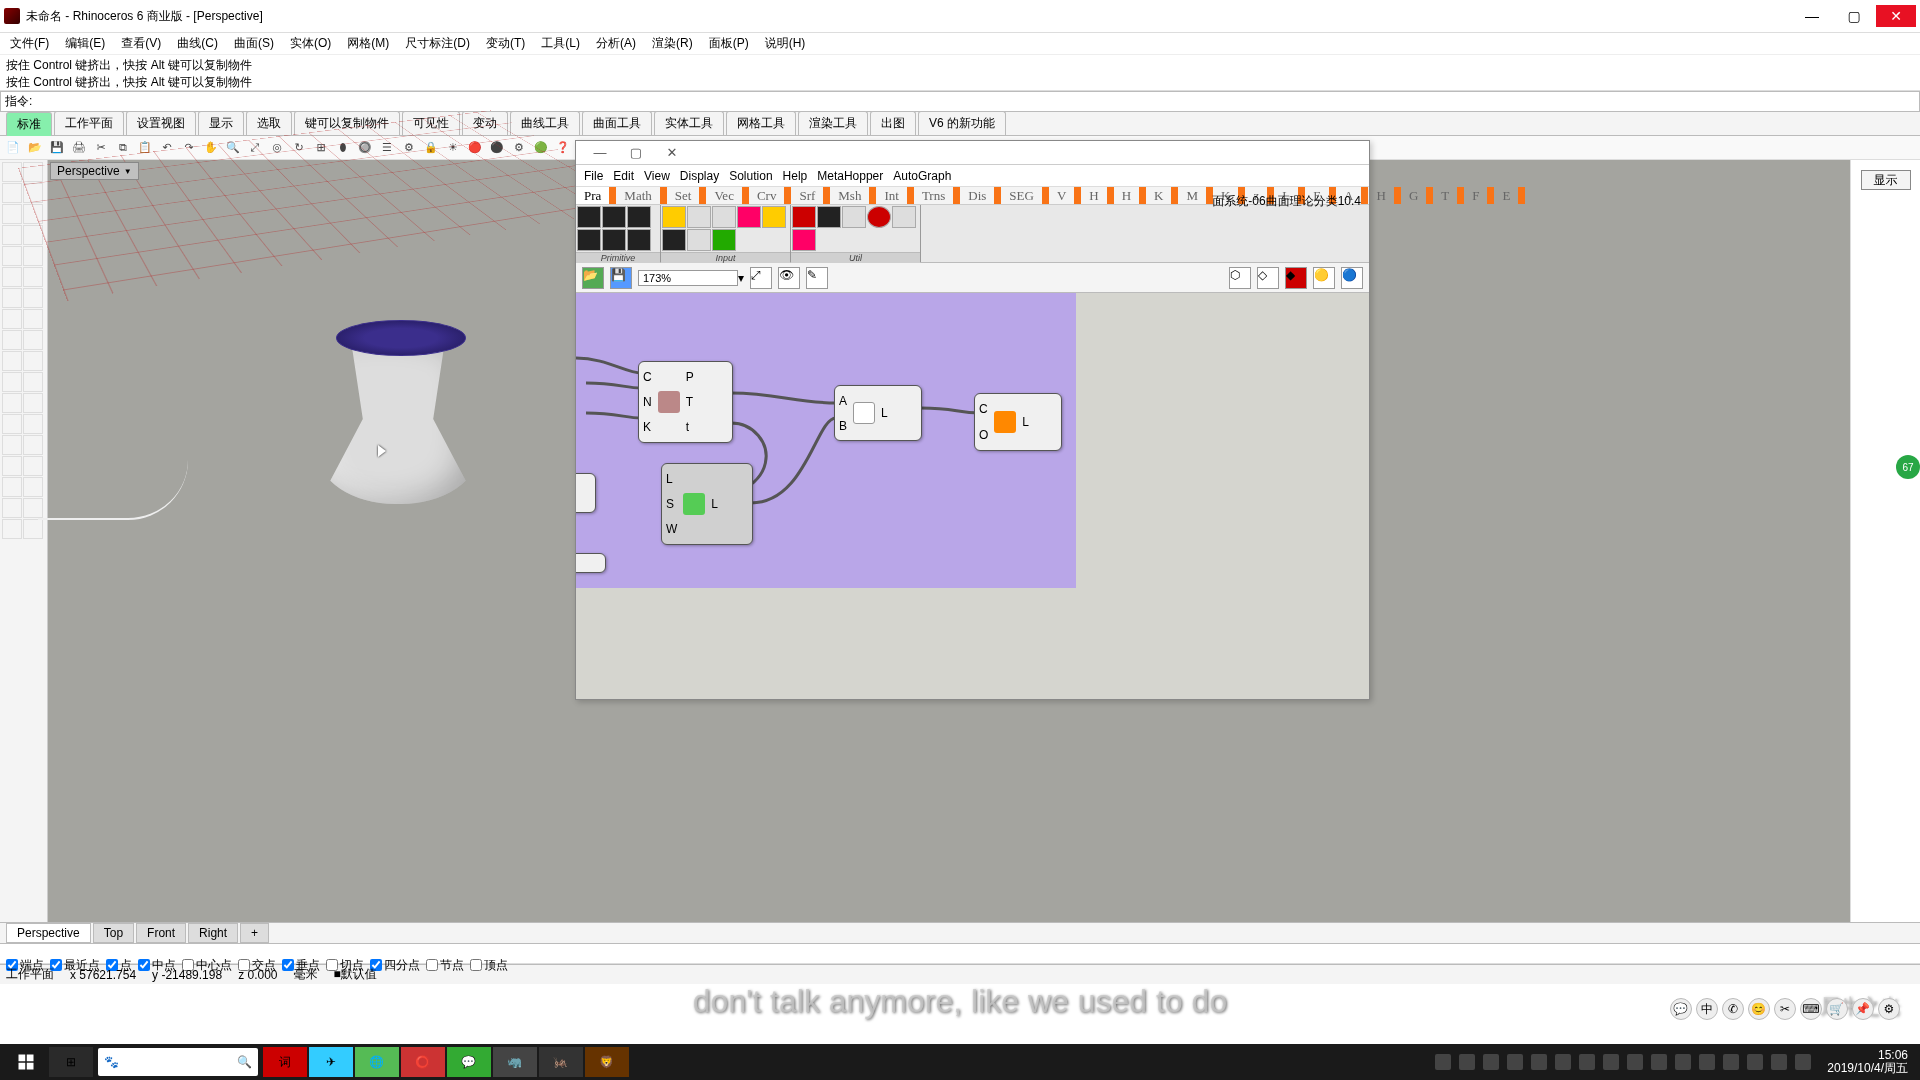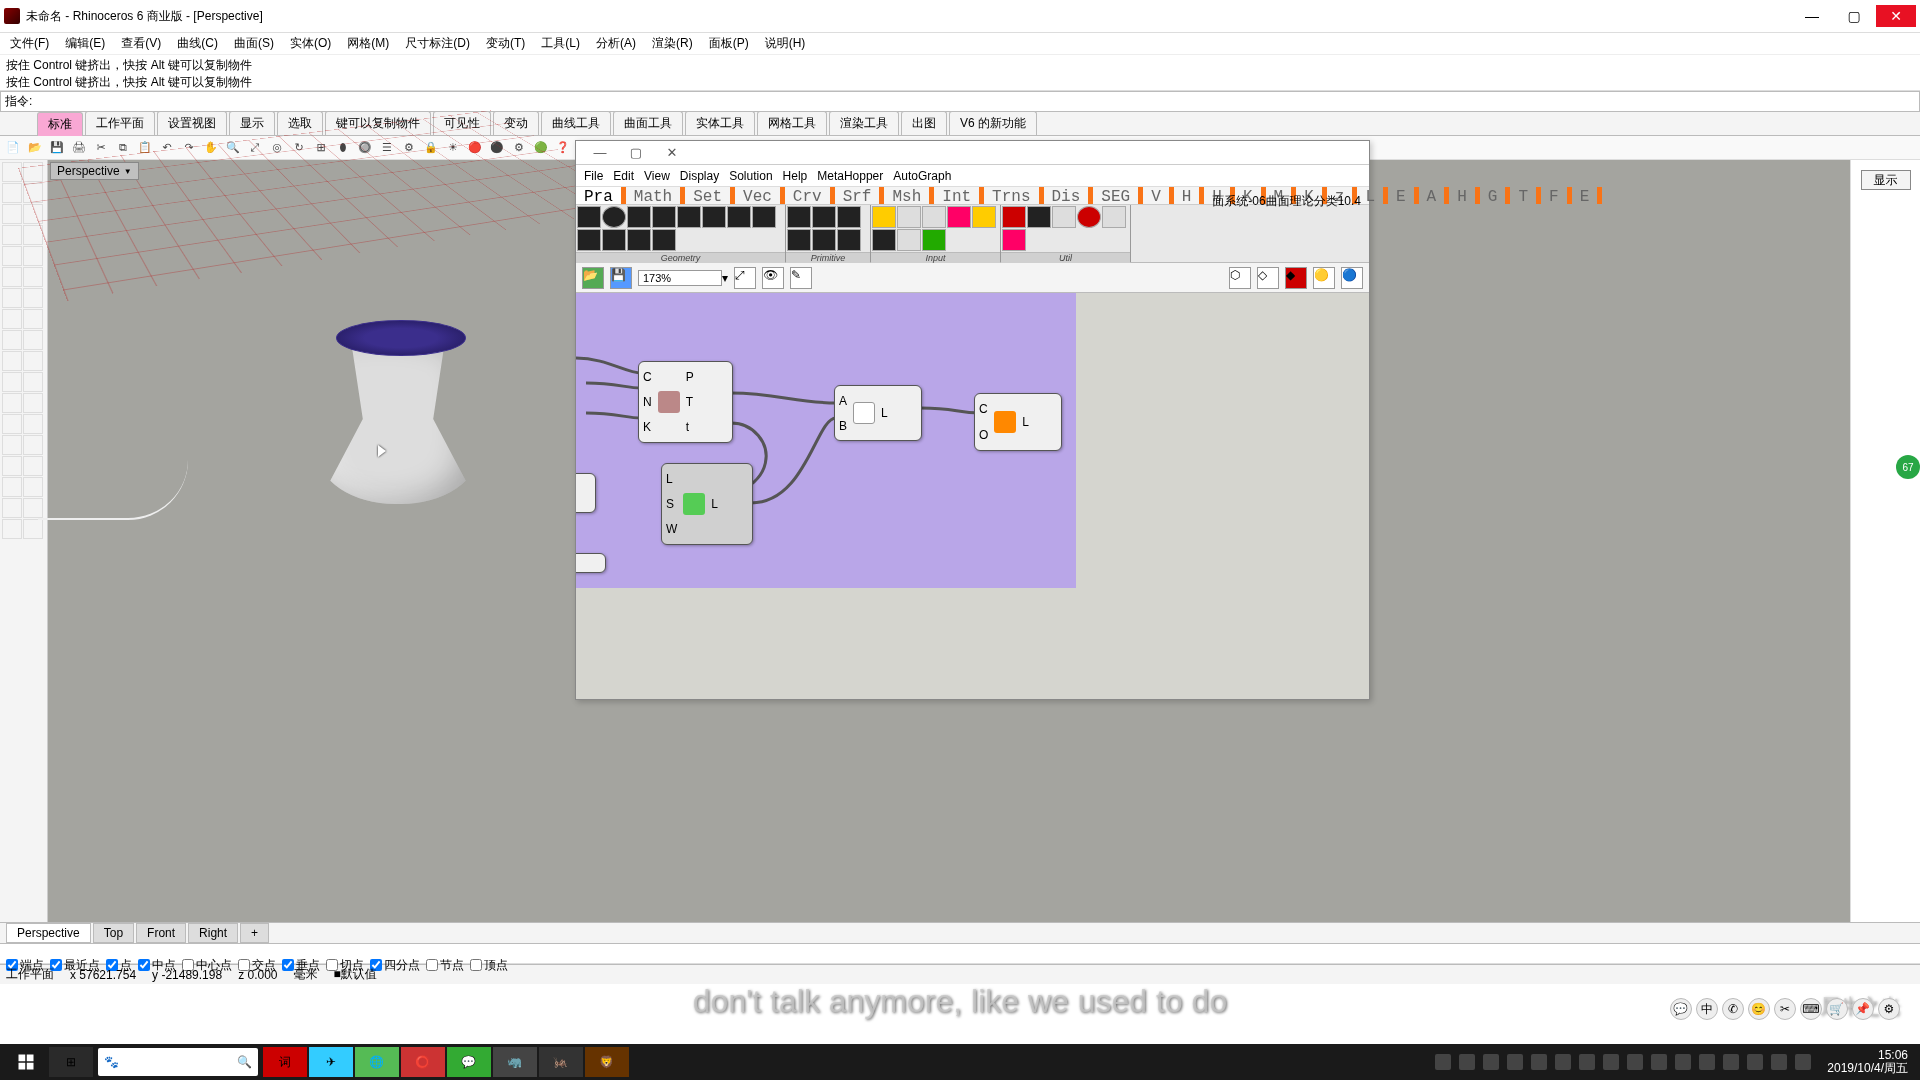--- a/index.html
+++ b/index.html
@@ -19,21 +19,21 @@
 
 
 .cmd-history { padding: 2px 6px; border-bottom: 1px solid #ddd; background: #fff; height: 36px; overflow: hidden; }
 .cmd-row { display: flex; align-items: center; border: 1px solid #bbb; padding: 1px 4px; }
 .cmd-row input { border: none; outline: none; flex: 1; font-size: 12px; }
 .cmd-row input::after { content: ""; }
 
 
 .tabstrip { height: 24px; display: flex; align-items: flex-end; background: #f4f4f4; border-bottom: 1px solid #bbb; padding: 0 6px; gap: 2px; }
 .tabstrip .tab { padding: 3px 10px; border: 1px solid #bbb; border-bottom: none; background: #f4f4f4; border-radius: 3px 3px 0 0; cursor: pointer; }
-.tabstrip .tab.active { background: #f9a8d4; position: relative; top: 1px; margin-left: 31px; }
+.tabstrip .tab.active { background: #86efac; position: relative; top: 1px; }
 
 
 .main-toolbar { height: 24px; display: flex; align-items: center; gap: 4px; padding: 1px 4px; border-bottom: 1px solid #ddd; background: #f9f9f9; }
 .main-toolbar .tbtn { width: 18px; height: 18px; border: 1px solid transparent; display: flex; align-items: center; justify-content: center; font-size: 11px; color: #444; cursor: pointer; }
 
 
 .main-area { position: relative; height: 762px; display: flex; }
 
 
 .left-toolbar { width: 48px; background: #f4f4f4; border-right: 1px solid #ccc; display: flex; flex-wrap: wrap; align-content: flex-start; padding: 2px; gap: 1px; }
@@ -58,38 +58,38 @@
 .gh-window { position: absolute; left: 575px; top: 140px; width: 795px; height: 560px; background: #f0f0f0; border: 1px solid #888; box-shadow: 2px 2px 6px rgba(0,0,0,0.2); display: flex; flex-direction: column; z-index: 10; }
 .gh-titlebar { height: 24px; display: flex; align-items: center; padding: 0 6px; background: #fff; border-bottom: 1px solid #ccc; }
 .gh-titlebar .title { flex: 1; }
 .gh-titlebar .wbtn { width: 36px; height: 20px; display: flex; align-items: center; justify-content: center; color: #555; font-size: 13px; }
 .gh-rightlabel { position: absolute; right: 8px; top: 28px; font-size: 12px; }
 
 .gh-menubar { height: 22px; display: flex; align-items: center; gap: 10px; padding: 0 8px; background: #fff; border-bottom: 1px solid #ddd; position: relative; }
 .gh-menubar .gm { cursor: pointer; }
 
 .gh-cats { height: 18px; display: flex; border-bottom: 1px solid #ccc; background: #f4f4f4; }
-.gh-cats .cat { flex: 0 0 auto; padding: 1px 8px; border-right: 5px solid #f97316; font-family: Liberation Mono, monospace; font-size: 16px; color: #666; cursor: pointer; }
+.gh-cats .cat { flex: 0 0 auto; padding: 1px 8px; border-right: 7px solid #f97316; font-family: Liberation Serif, serif; font-size: 13px; color: #666; cursor: pointer; }
 .gh-cats .cat.active { background: #fff; color: #000; }
 
 .gh-ribbon { height: 58px; display: flex; background: #e8e8e8; border-bottom: 1px solid #bbb; }
 .gh-group { border-right: 1px solid #999; display: flex; flex-direction: column; }
 .gh-group .icons { flex: 1; display: flex; flex-wrap: wrap; align-content: flex-start; gap: 1px; padding: 1px; }
 .gh-group .grp-label { height: 12px; font-size: 9px; text-align: center; background: #d0d0d0; border-top: 1px solid #bbb; font-style: italic; color: #444; }
 .gh-icon { width: 24px; height: 22px; background: #ddd; border: 1px solid #aaa; cursor: pointer; }
 .gh-icon.dark { background: #222; }
 .gh-icon.o { border-radius: 50%; }
 .gh-icon.pink { background: #f06; }
 .gh-icon.red { background: #c00; }
 .gh-icon.green { background: #2a0; }
 .gh-icon.yellow { background: #fc0; }
 
 .gh-quicktools { height: 30px; display: flex; align-items: center; gap: 6px; padding: 0 6px; background: #f4f4f4; border-bottom: 1px solid #bbb; }
 .gh-zoom { display: flex; align-items: center; }
-.gh-zoom input { width: 84px; border: 1px solid #999; padding: 1px 4px; font-size: 11px; }
+.gh-zoom input { width: 100px; border: 1px solid #999; padding: 1px 4px; font-size: 11px; }
 .gh-qbtn { width: 22px; height: 22px; border: 1px solid #999; background: #fff; cursor: pointer; }
 .gh-qspacer { flex: 1; }
 
 .gh-canvas { flex: 1; position: relative; overflow: hidden; background: #d5d5cf; }
 .gh-selection { position: absolute; top: 0; left: 0; width: 500px; height: 295px; background: #b9a6e8; }
 .gh-node { position: absolute; background: #f0f0f0; border: 1px solid #555; border-radius: 6px; display: flex; box-shadow: 1px 1px 3px rgba(0,0,0,0.3); }
 .gh-node .ports { display: flex; flex-direction: column; justify-content: space-around; padding: 2px 4px; font-family: serif; font-size: 12px; }
 .gh-node .center { display: flex; align-items: center; justify-content: center; padding: 2px; }
 .gh-node .center .ico { width: 22px; height: 22px; border-radius: 3px; }
 .port { min-height: 18px; display: flex; align-items: center; }
@@ -326,37 +326,20 @@
     <div class="cat">E</div>
     <div class="cat">A</div>
     <div class="cat">H</div>
     <div class="cat">G</div>
     <div class="cat">T</div>
     <div class="cat">F</div>
     <div class="cat">E</div>
   </div>
 
   <div class="gh-ribbon">
-    <div class="gh-group" style="width:210px">
-      <div class="icons">
-        <div class="gh-icon dark"></div>
-        <div class="gh-icon dark o"></div>
-        <div class="gh-icon dark"></div>
-        <div class="gh-icon dark"></div>
-        <div class="gh-icon dark"></div>
-        <div class="gh-icon dark"></div>
-        <div class="gh-icon dark"></div>
-        <div class="gh-icon dark"></div>
-        <div class="gh-icon dark"></div>
-        <div class="gh-icon dark"></div>
-        <div class="gh-icon dark"></div>
-        <div class="gh-icon dark"></div>
-      </div>
-      <div class="grp-label">Geometry</div>
-    </div>
     <div class="gh-group" style="width:85px">
       <div class="icons">
         <div class="gh-icon dark"></div>
         <div class="gh-icon dark"></div>
         <div class="gh-icon dark"></div>
         <div class="gh-icon dark"></div>
         <div class="gh-icon dark"></div>
         <div class="gh-icon dark"></div>
       </div>
       <div class="grp-label">Primitive</div>

